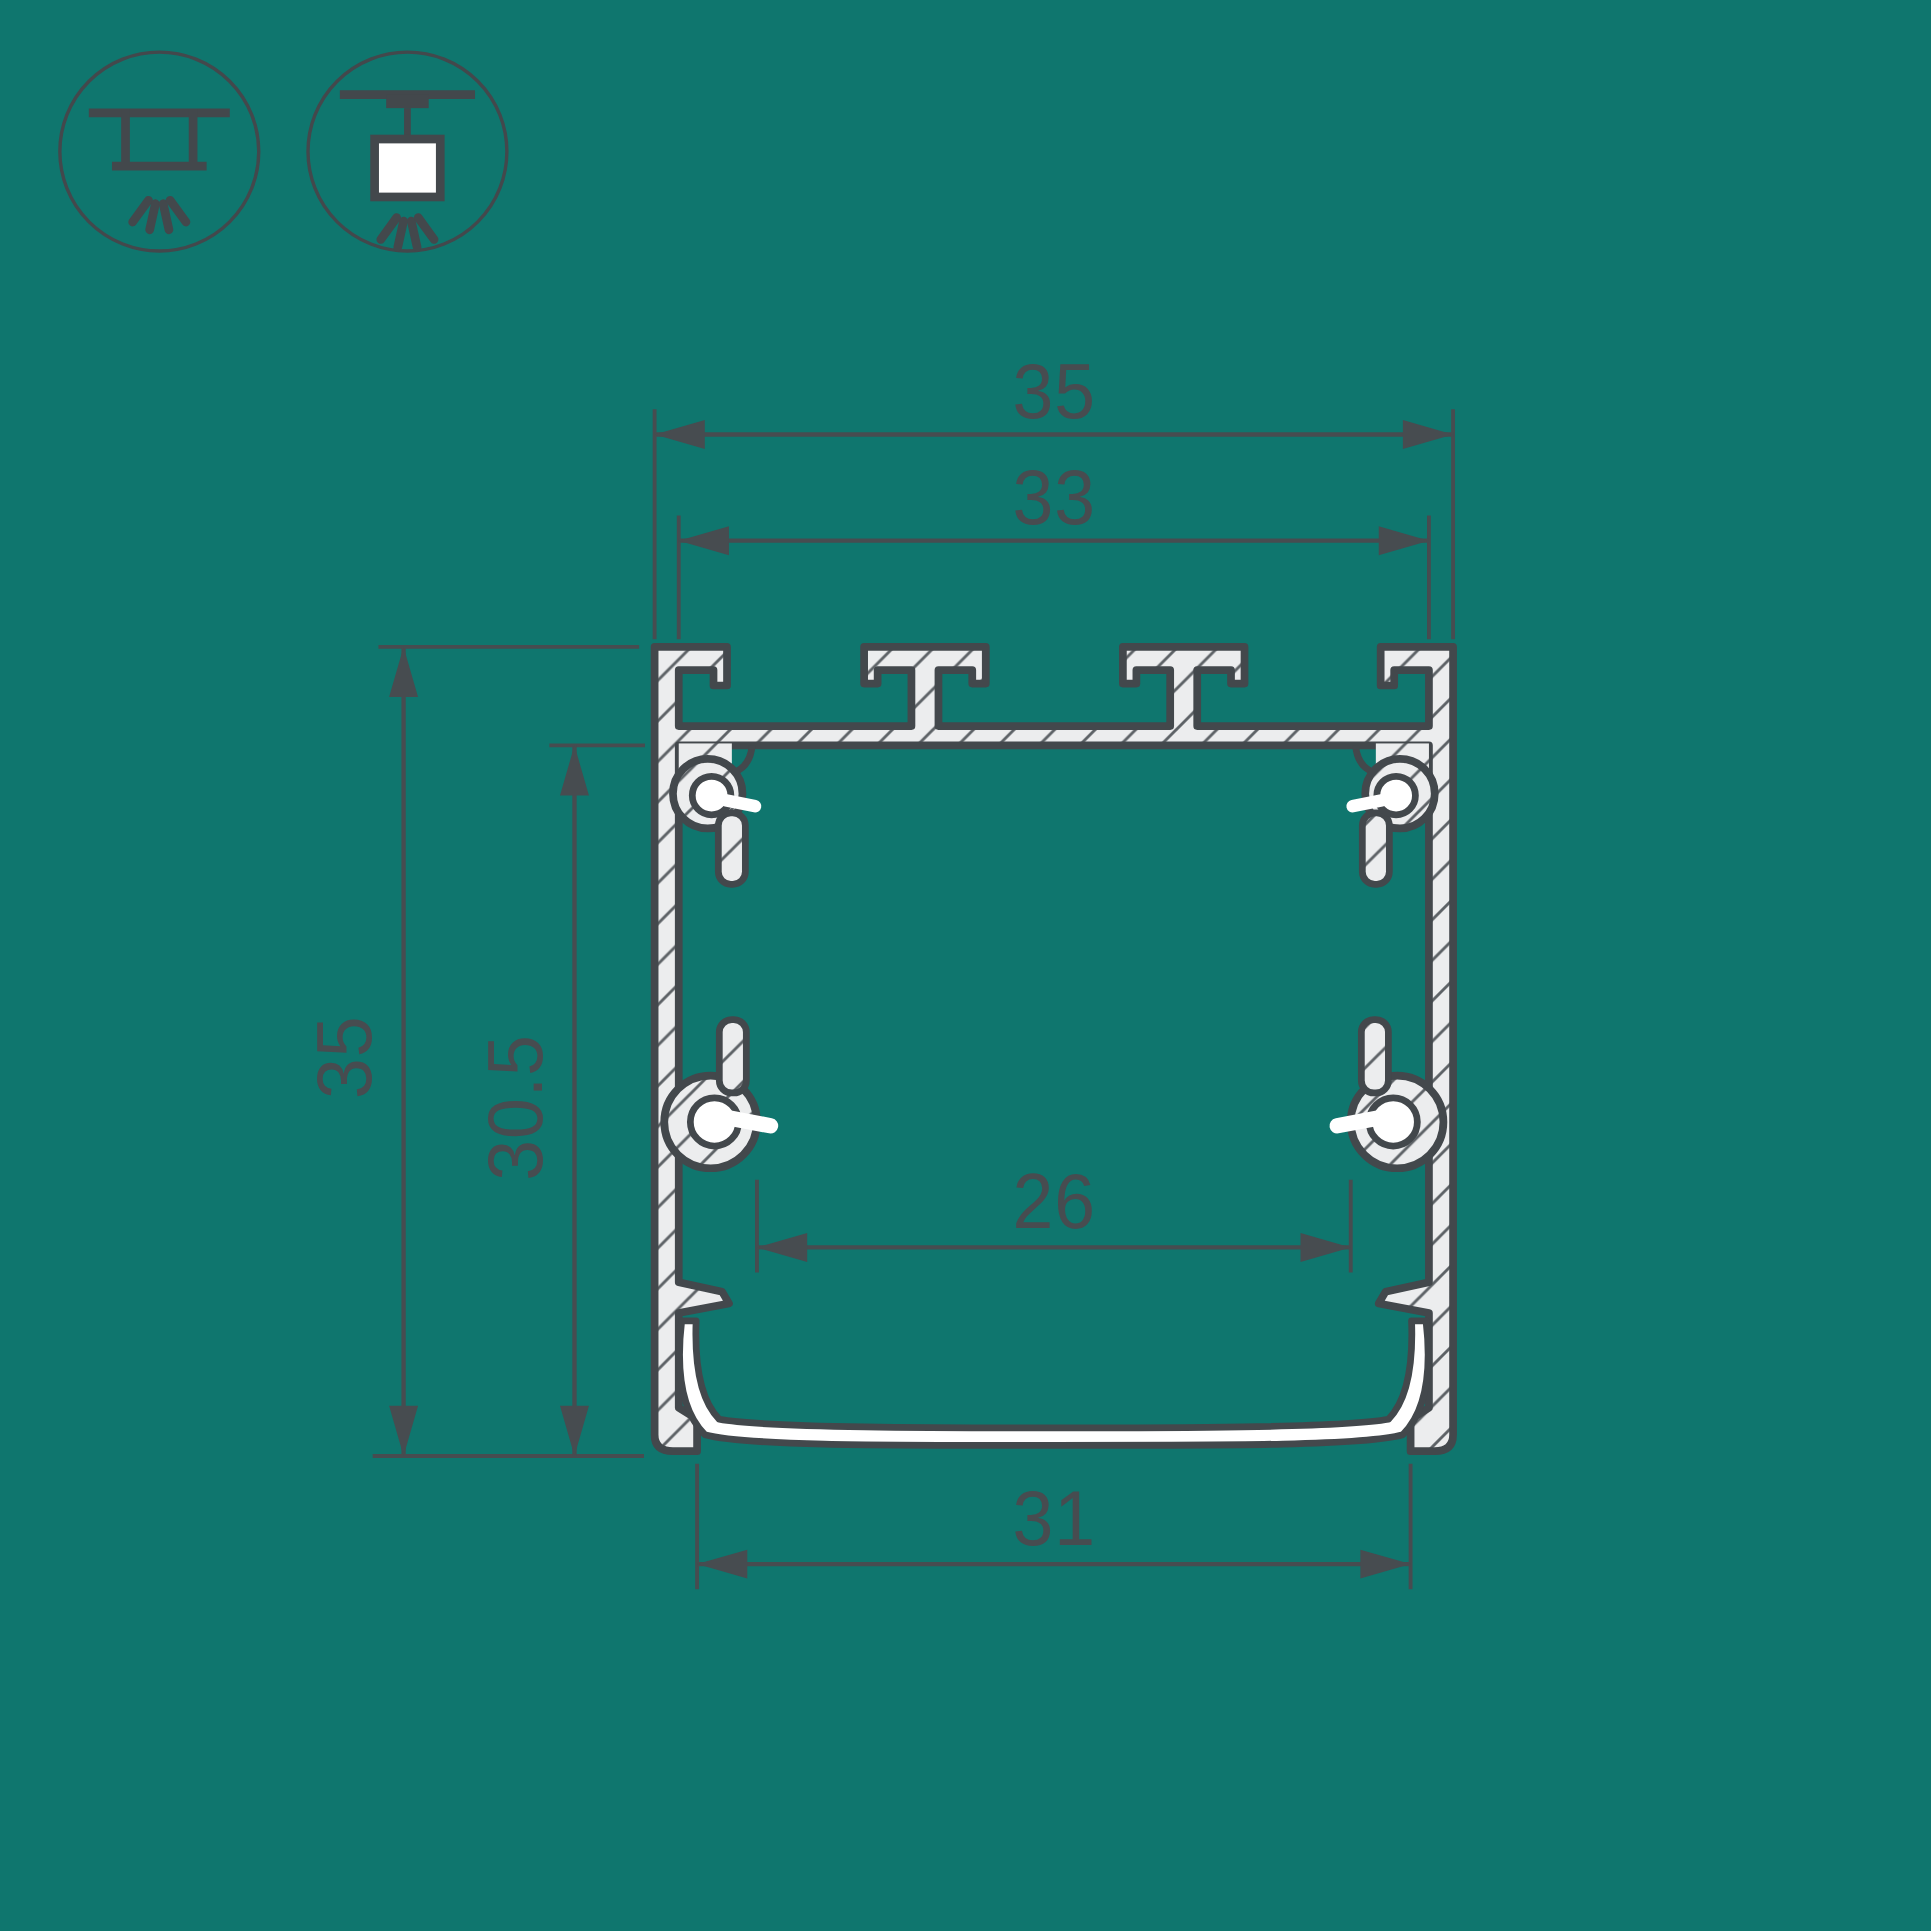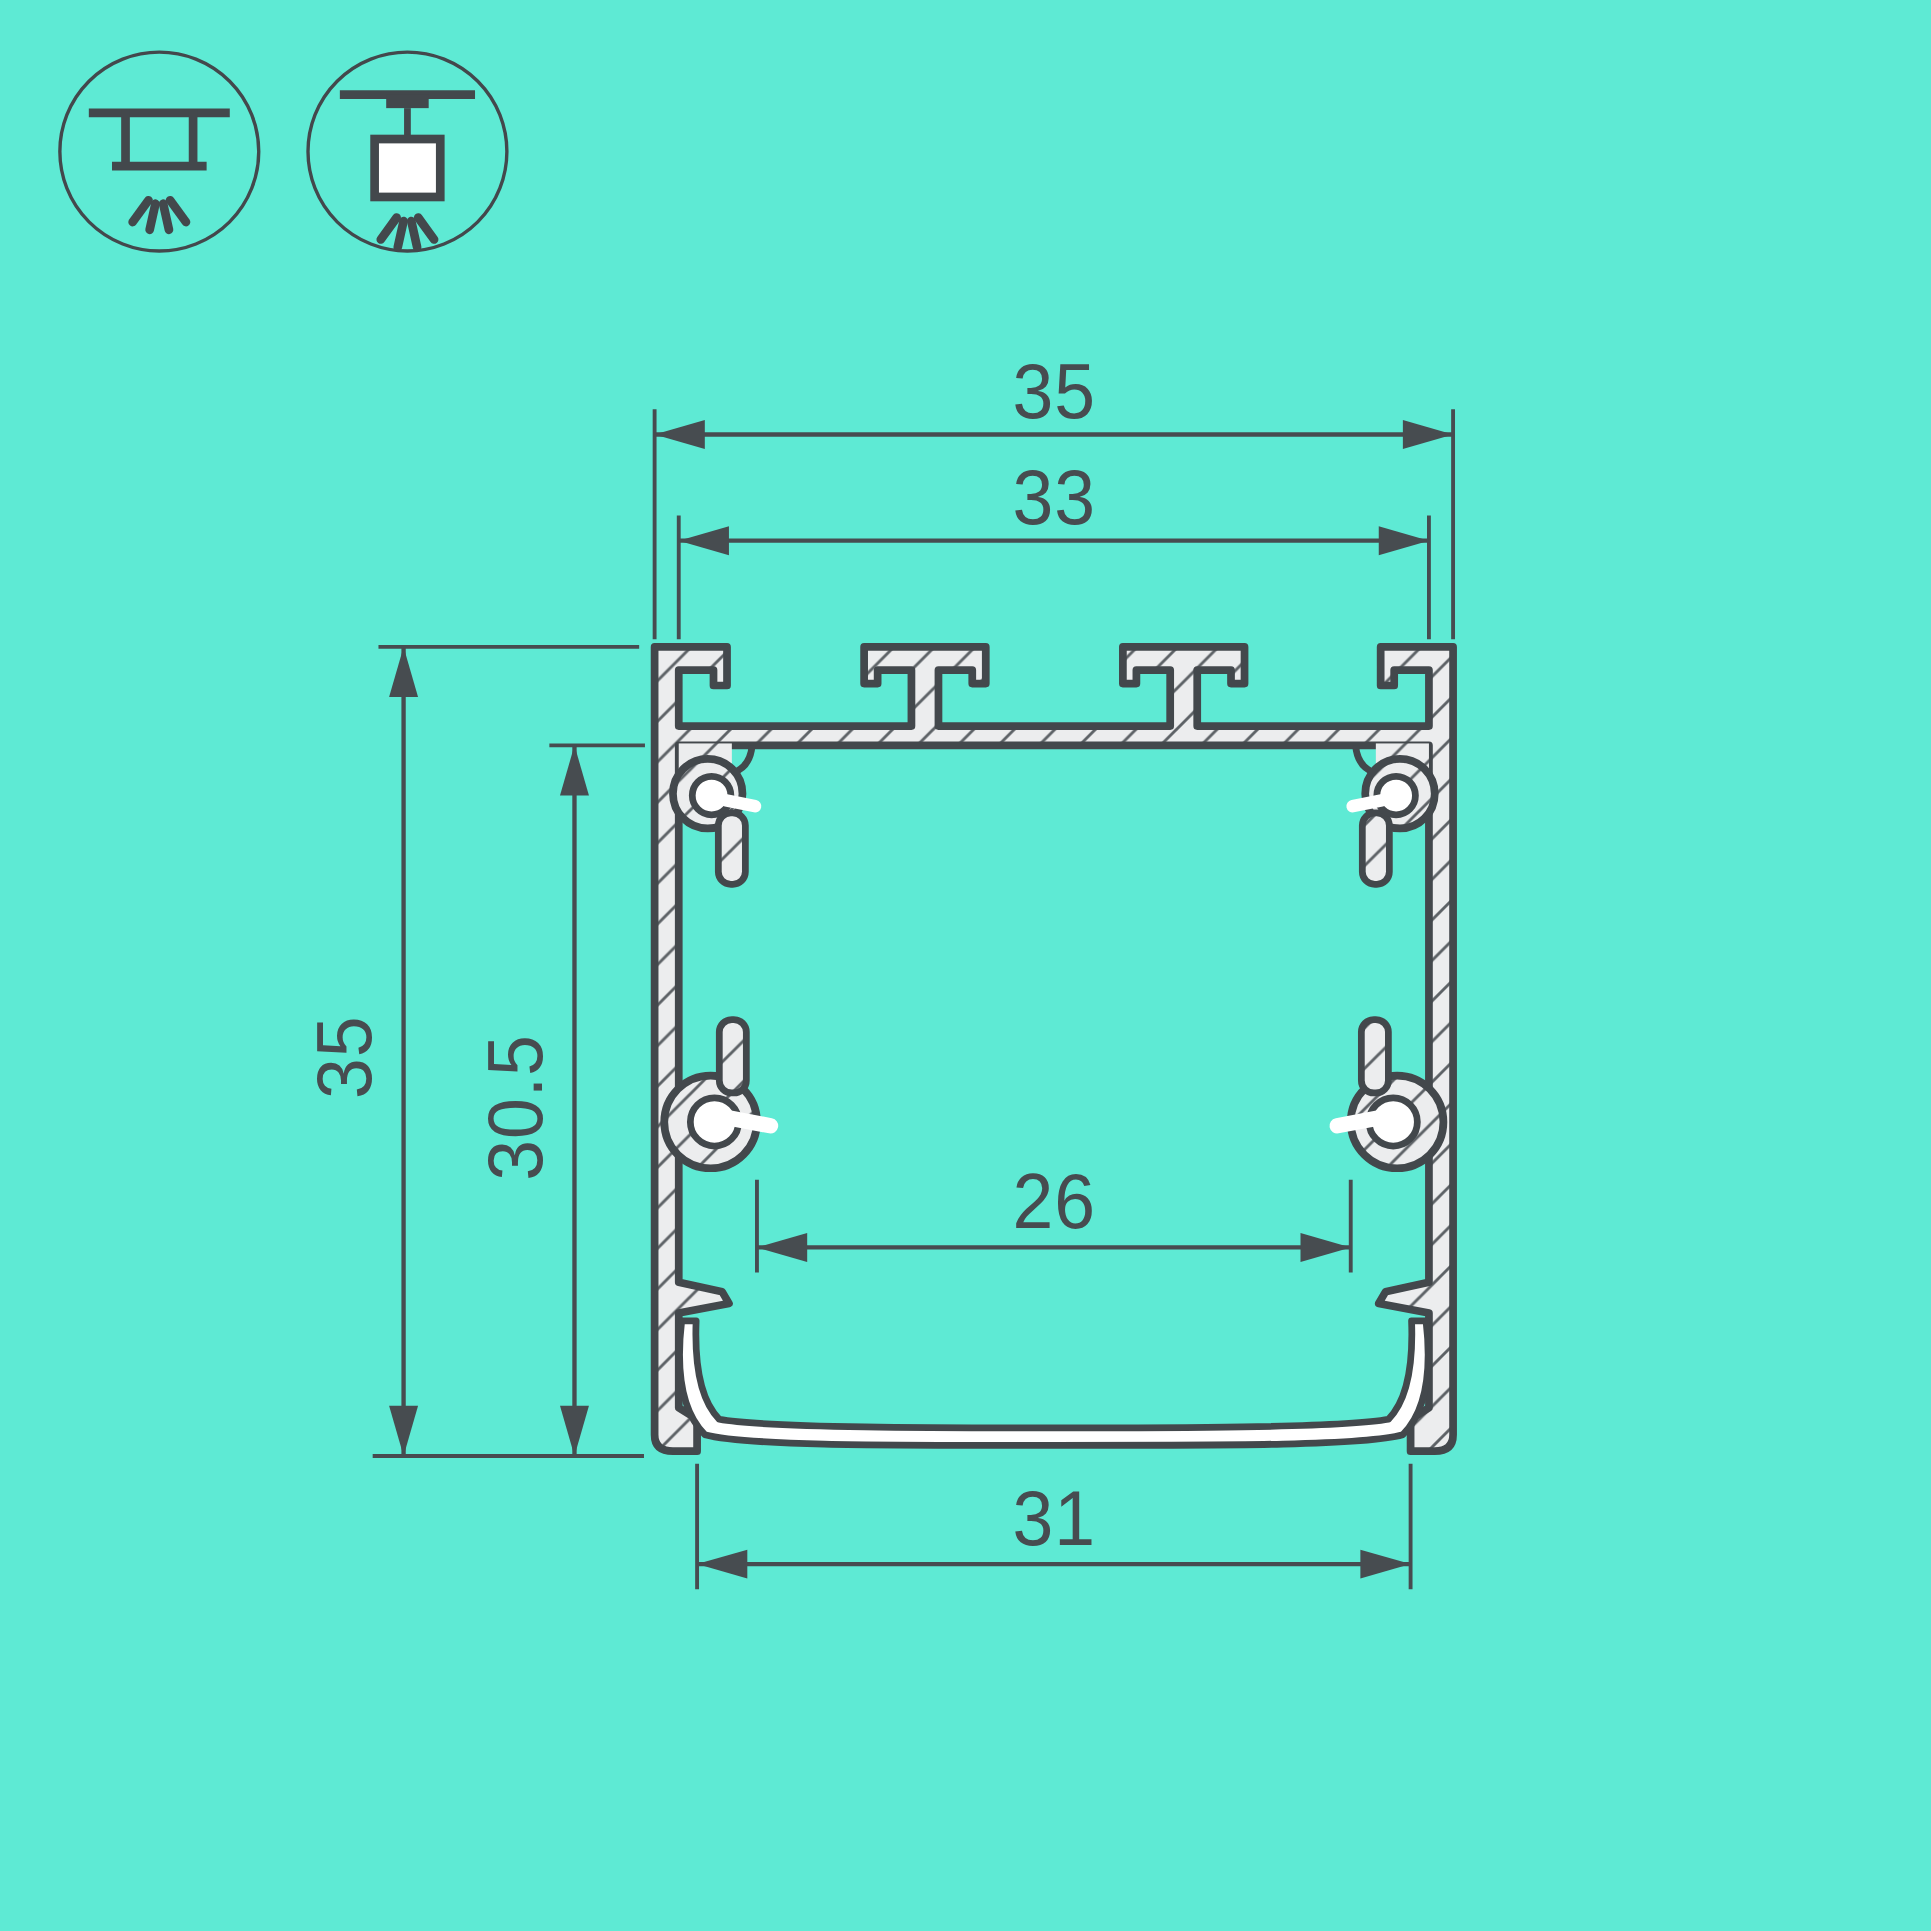--- a/index.html
+++ b/index.html
@@ -1,17 +1,17 @@
 <!DOCTYPE html>
 <html><head>
 <meta charset="utf-8">
 <style>
   html,body{margin:0;padding:0;background:#ffffff;}
   body{width:1931px;height:1931px;font-family:"Liberation Sans",sans-serif;}
-  .stage{width:1931px;height:1931px;position:relative;background:#5eead4;}
+  .stage{width:1931px;height:1931px;position:relative;background:#0f766e;}
   svg{display:block;}
   text.dim{font-family:"Liberation Sans","DejaVu Sans",sans-serif;
            font-size:80px;fill:#474c50;letter-spacing:1px;}
 </style>
 </head>
 <body>
 
 <div class="stage">
 <svg width="1931" height="1931" viewBox="0 0 2000 2000">
 

